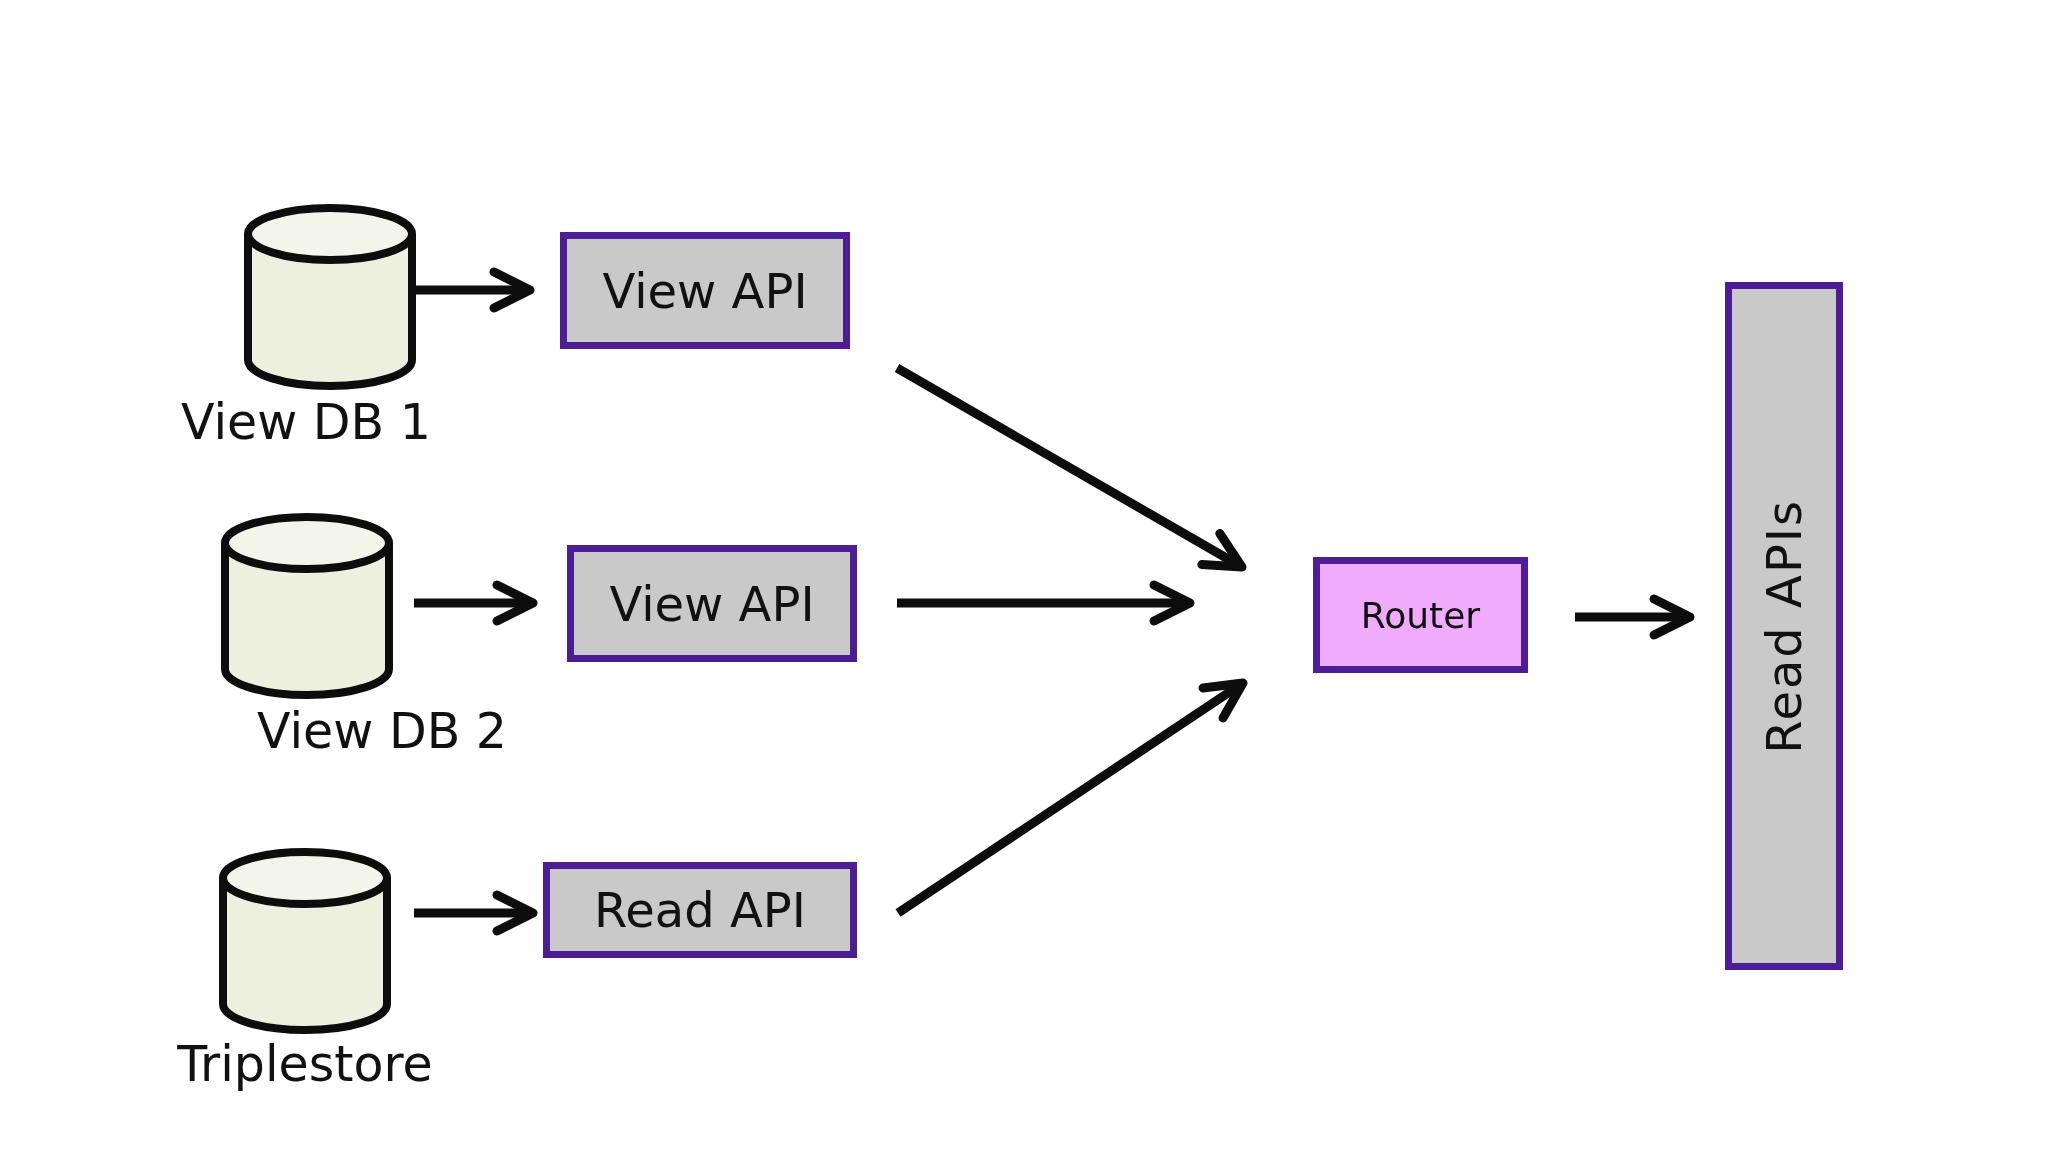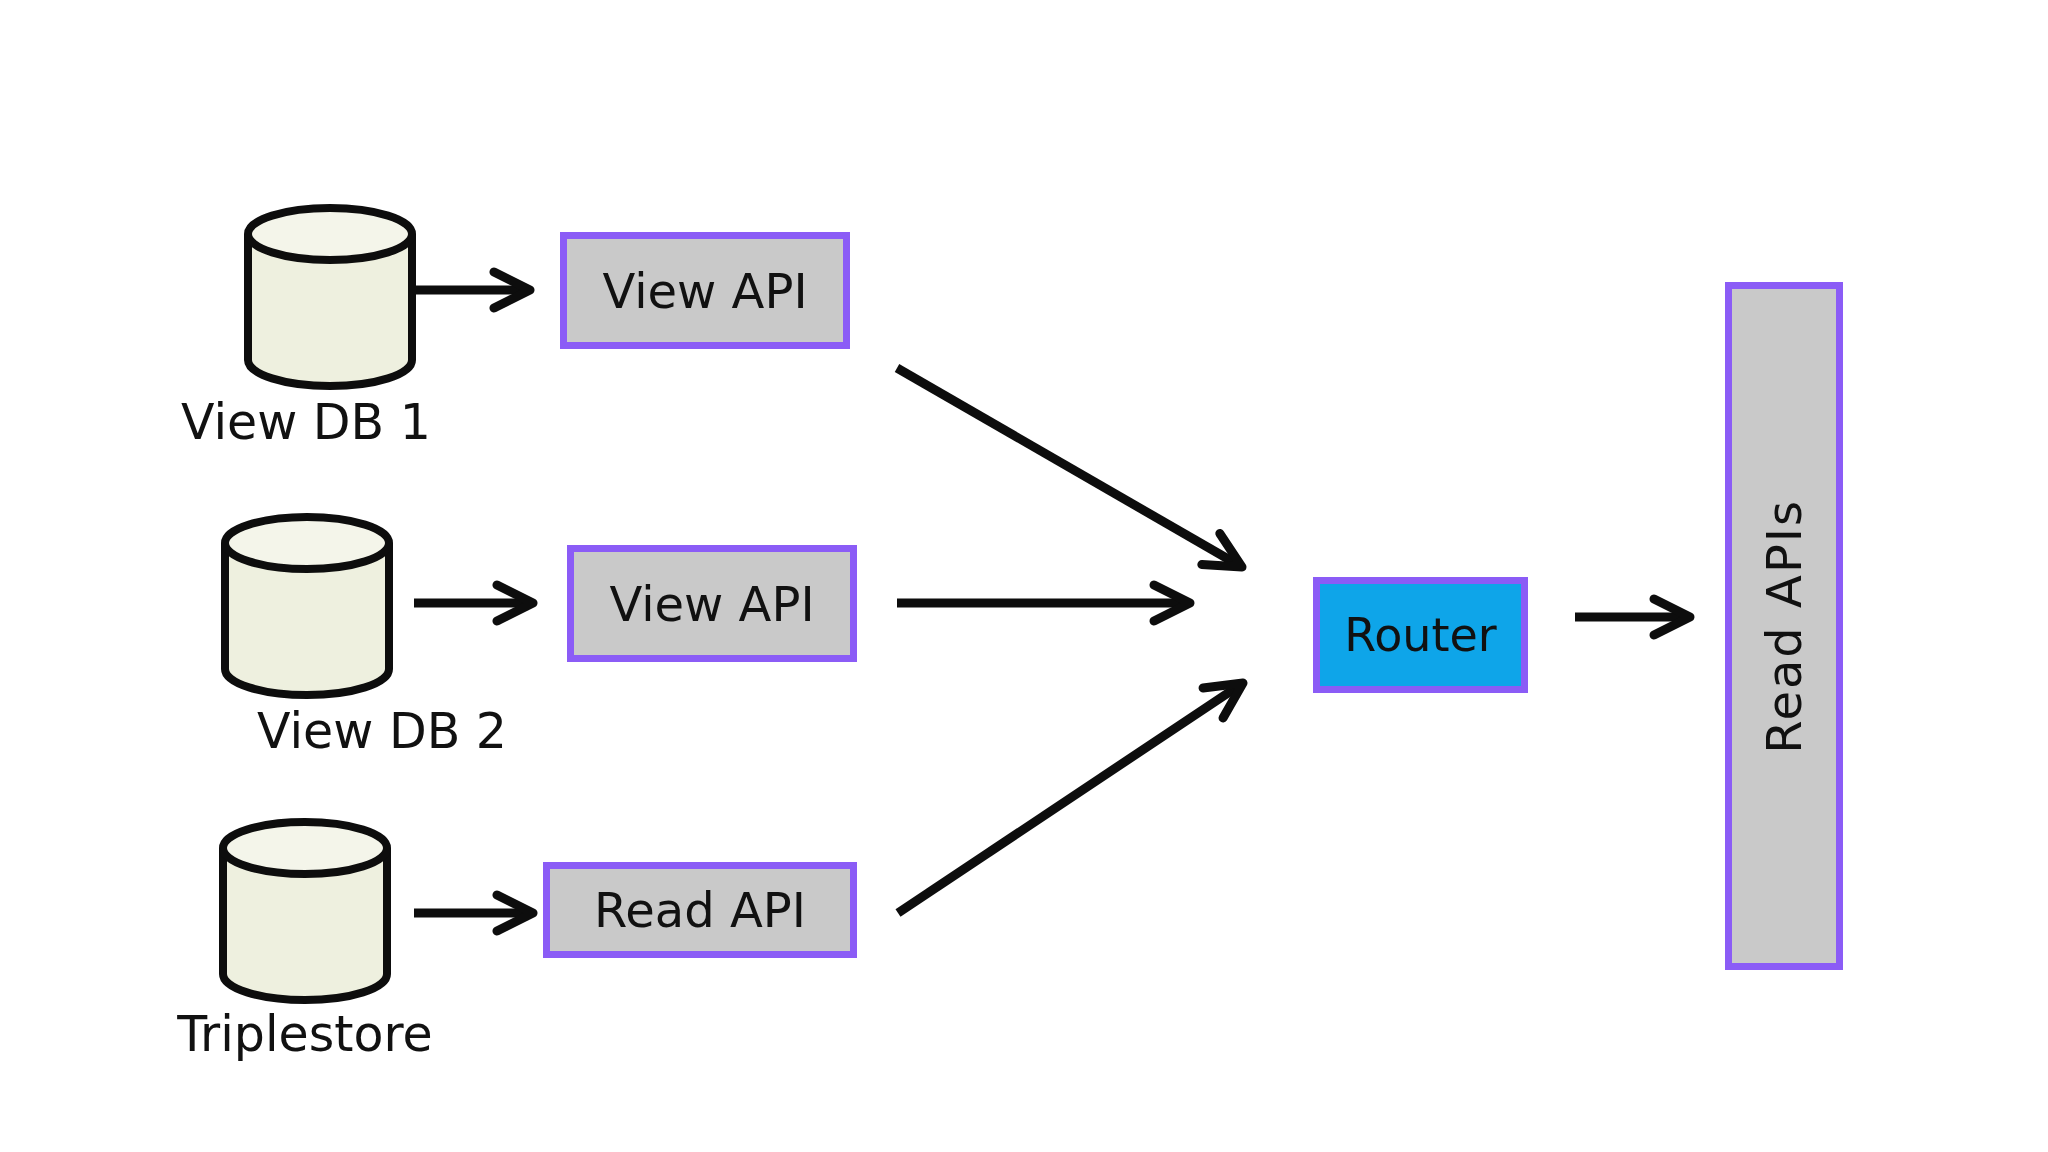--- a/index.html
+++ b/index.html
@@ -38,33 +38,32 @@
     position: absolute;
     width: 400px;
     text-align: center;
     font-size: 49px;
     color: #111111;
     white-space: nowrap;
   }
   .node-box {
     position: absolute;
     box-sizing: border-box;
-    border: 7px solid #8b5cf6;
+    border: 7px solid #4c1d95;
     background: #c9c9c9;
     display: flex;
     align-items: center;
     justify-content: center;
     font-size: 48px;
     color: #111111;
     white-space: nowrap;
   }
   .node-box.router {
-    background: #0ea5e9;
-    font-size: 46px;
-    margin-top: 20px;
+    background: #f0abfc;
+    font-size: 36px;
   }
   .node-box.read-apis {
     background: #c9c9c9;
   }
   .vtext {
     writing-mode: vertical-rl;
     transform: rotate(180deg);
     letter-spacing: 2px;
     font-size: 48px;
   }
@@ -101,21 +100,21 @@
   </div>
 
   <div class="db-group" style="left:221px; top:513px;">
     <svg class="db-cyl" width="172" height="186" viewBox="0 0 172 186">
       <path d="M4,30 L4,156 A82,26 0 0 0 168,156 L168,30" stroke="#0d0d0d" stroke-width="8" fill="#eef0df"></path>
       <ellipse cx="86" cy="30" rx="82" ry="26" stroke="#0d0d0d" stroke-width="8" fill="#f4f5ea"></ellipse>
     </svg>
     <div class="db-label" style="left:-114px; top:190px;text-align:right;">View DB 2</div>
   </div>
 
-  <div class="db-group" style="left:219px; top:818px;">
+  <div class="db-group" style="left:219px; top:848px;">
     <svg class="db-cyl" width="172" height="186" viewBox="0 0 172 186">
       <path d="M4,30 L4,156 A82,26 0 0 0 168,156 L168,30" stroke="#0d0d0d" stroke-width="8" fill="#eef0df"></path>
       <ellipse cx="86" cy="30" rx="82" ry="26" stroke="#0d0d0d" stroke-width="8" fill="#f4f5ea"></ellipse>
     </svg>
     <div class="db-label" style="left:-114px; top:188px;">Triplestore</div>
   </div>
 
   <div class="node-box" style="left:560px; top:232px; width:290px; height:117px;">
     <span>View API</span>
   </div>

